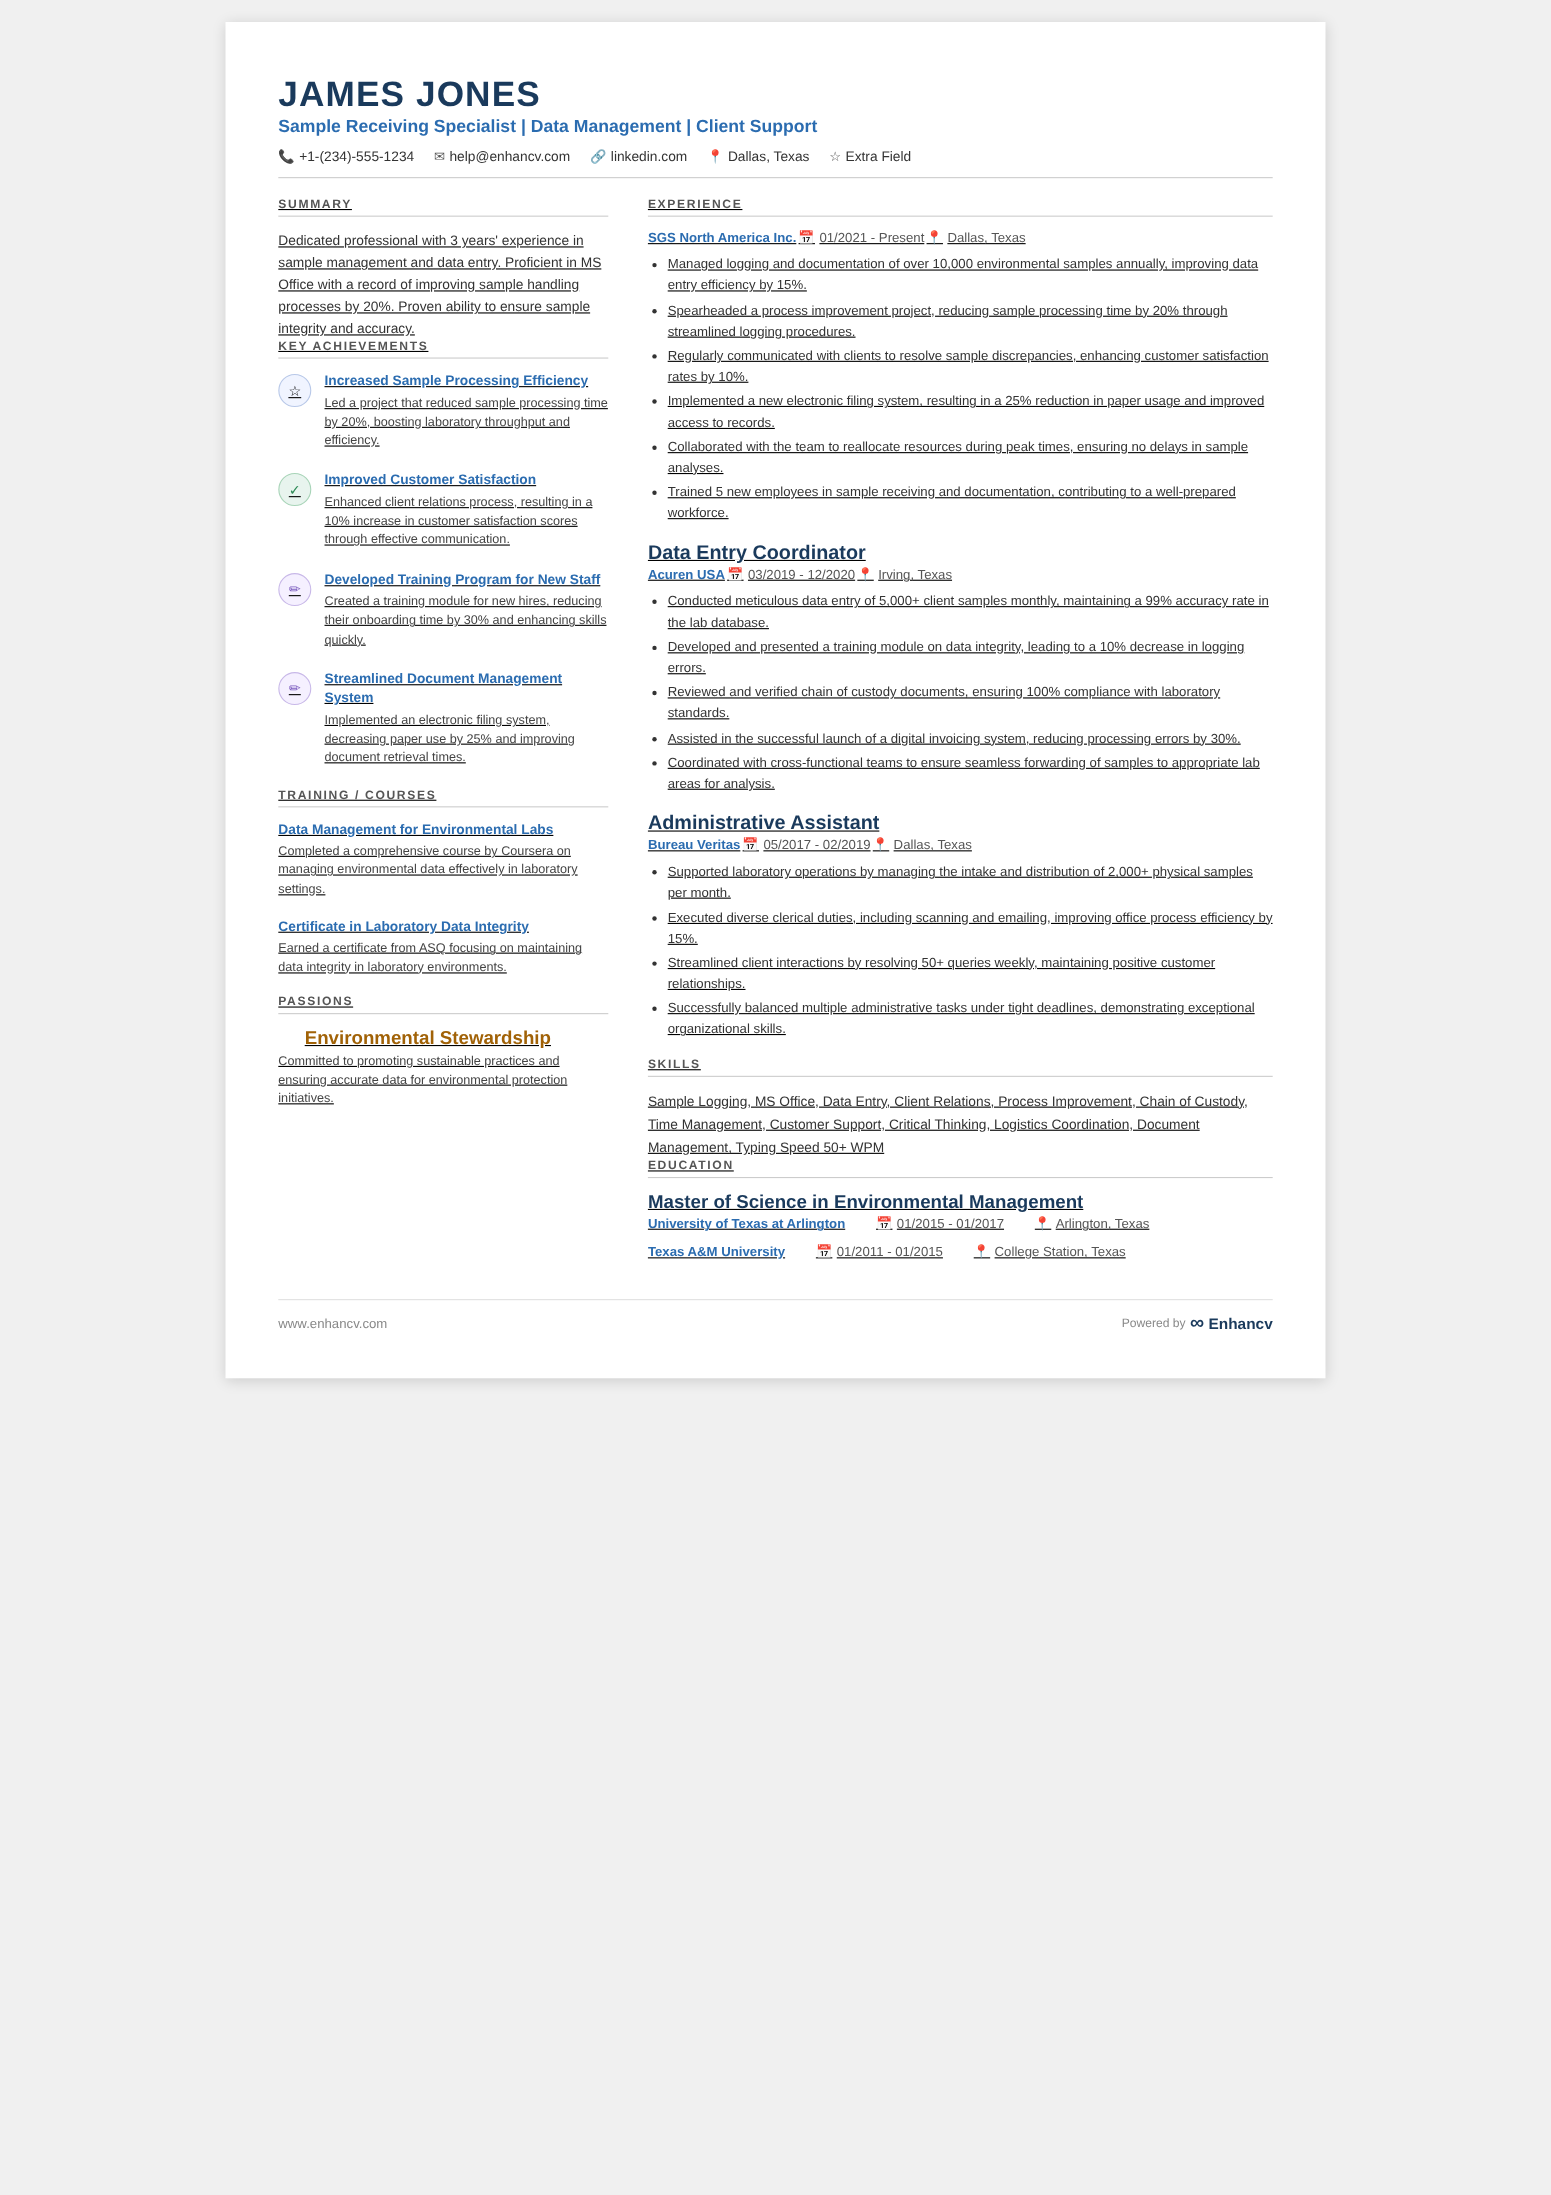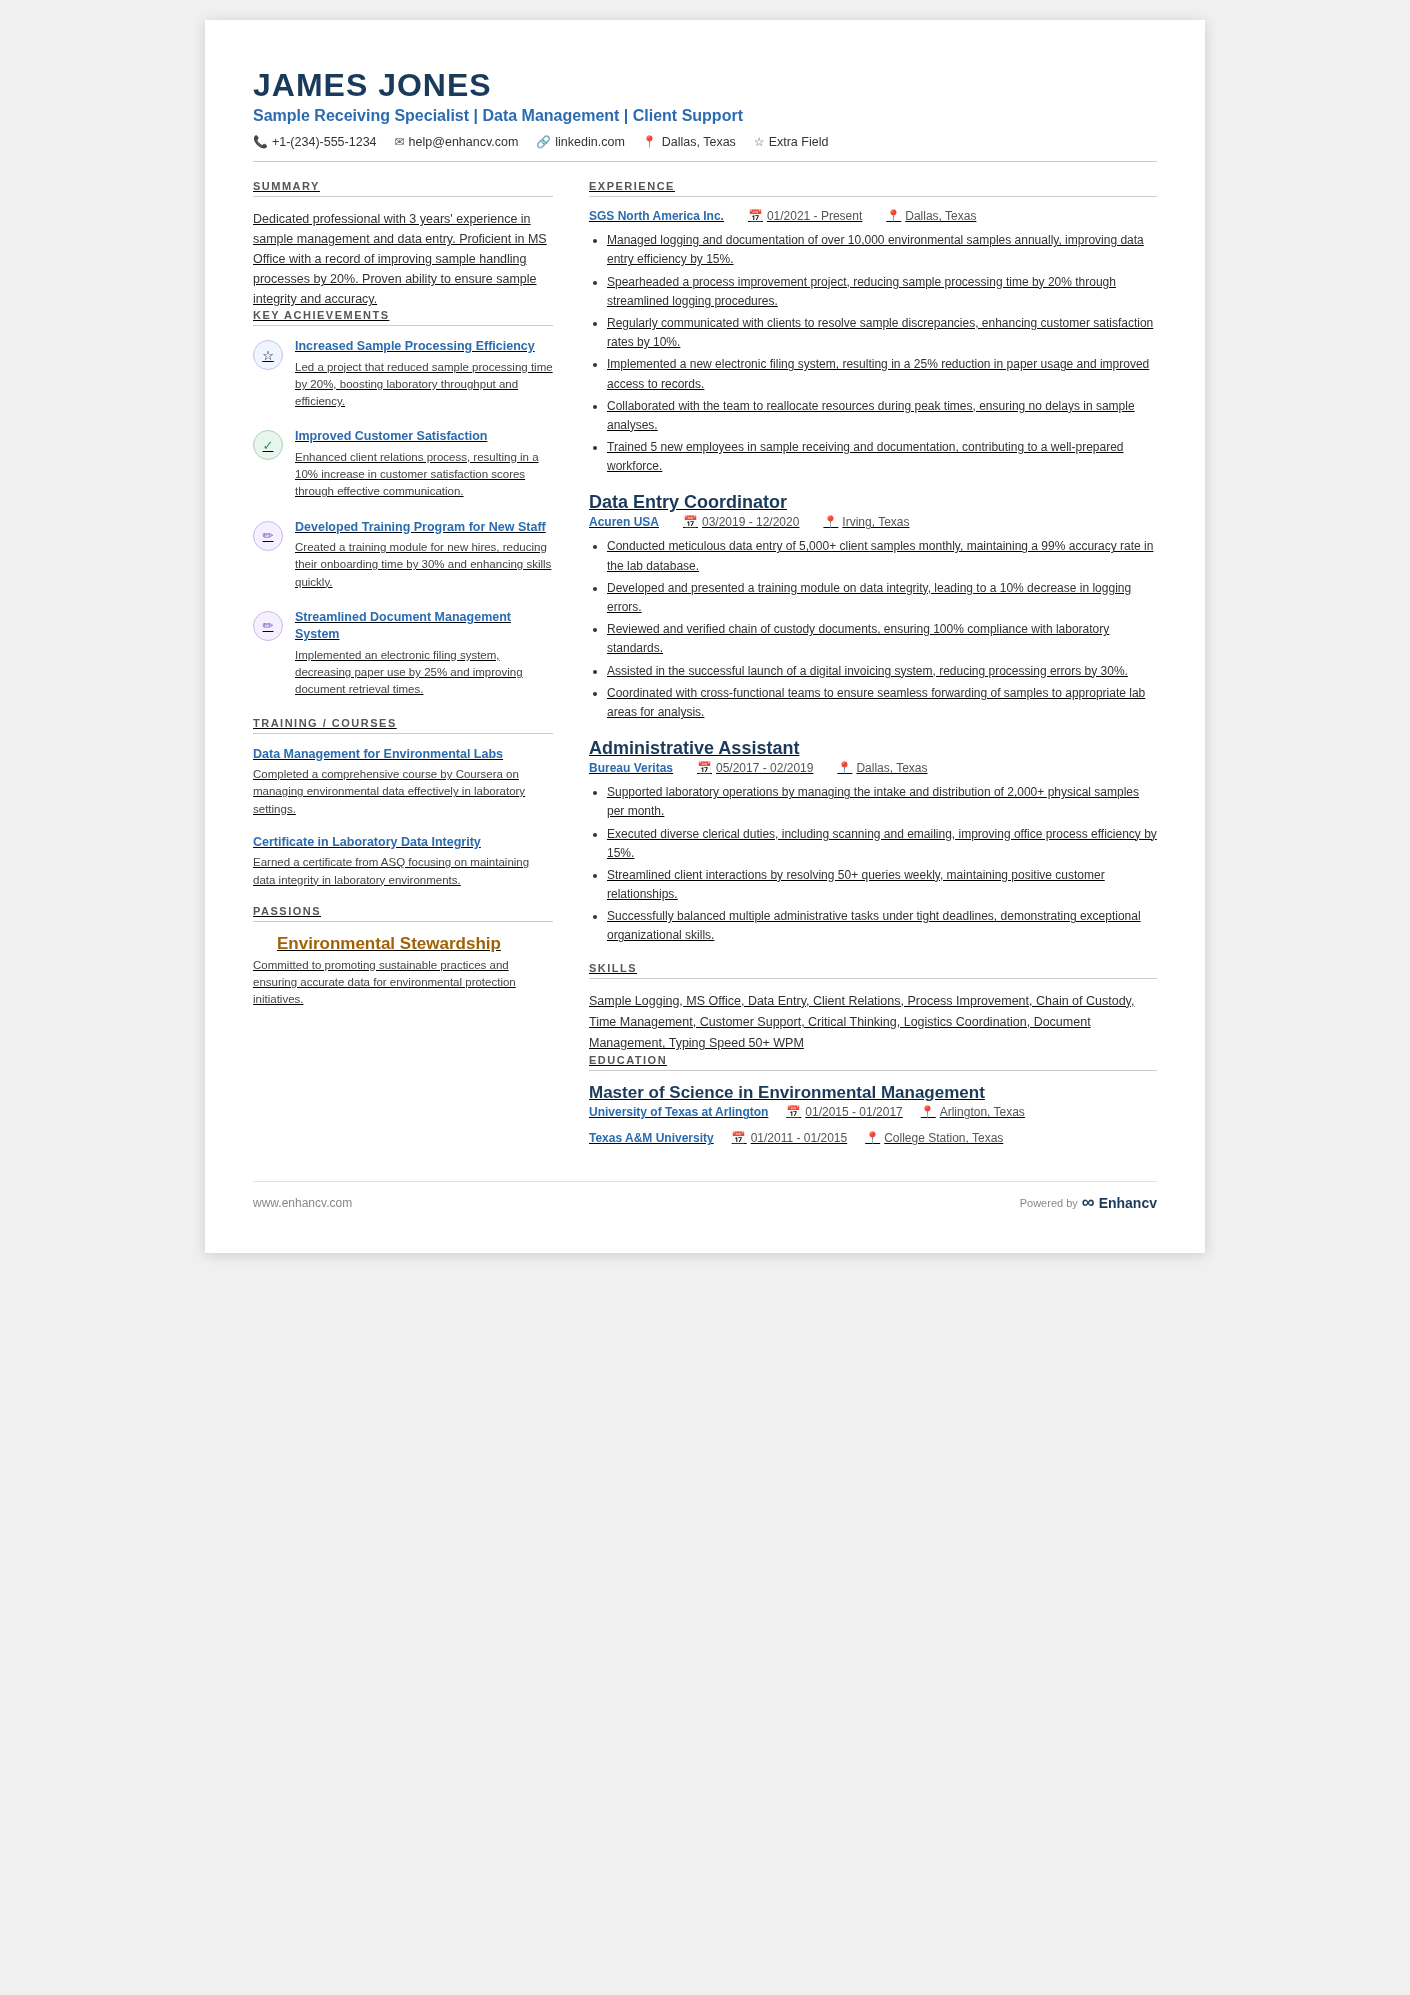--- a/index.html
+++ b/index.html
@@ -159,21 +159,21 @@
     
     .job-title-main {
       font-size: 18px;
       font-weight: 700;
       color: #1a3a5c;
       margin-bottom: 2px;
     }
     .job-meta {
       display: flex;
       align-items: center;
-      gap: 24px;
+      gap: 2px;
       font-size: 12px;
       margin-bottom: 8px;
       text-align: center;
     }
     .job-company {
       color: #2b6cb0;
       font-weight: 600;
     }
     .job-date {
       color: #555;
@@ -208,21 +208,21 @@
     
     .edu-title {
       font-size: 17px;
       font-weight: 700;
       color: #1a3a5c;
       margin-bottom: 2px;
     }
     .edu-meta {
       display: flex;
       align-items: center;
-      gap: 18px;
+      gap: 28px;
       font-size: 12px;
       margin-bottom: 12px;
     }
     .edu-school {
       color: #2b6cb0;
       font-weight: 600;
     }
     .edu-date {
       color: #555;
       display: flex;

